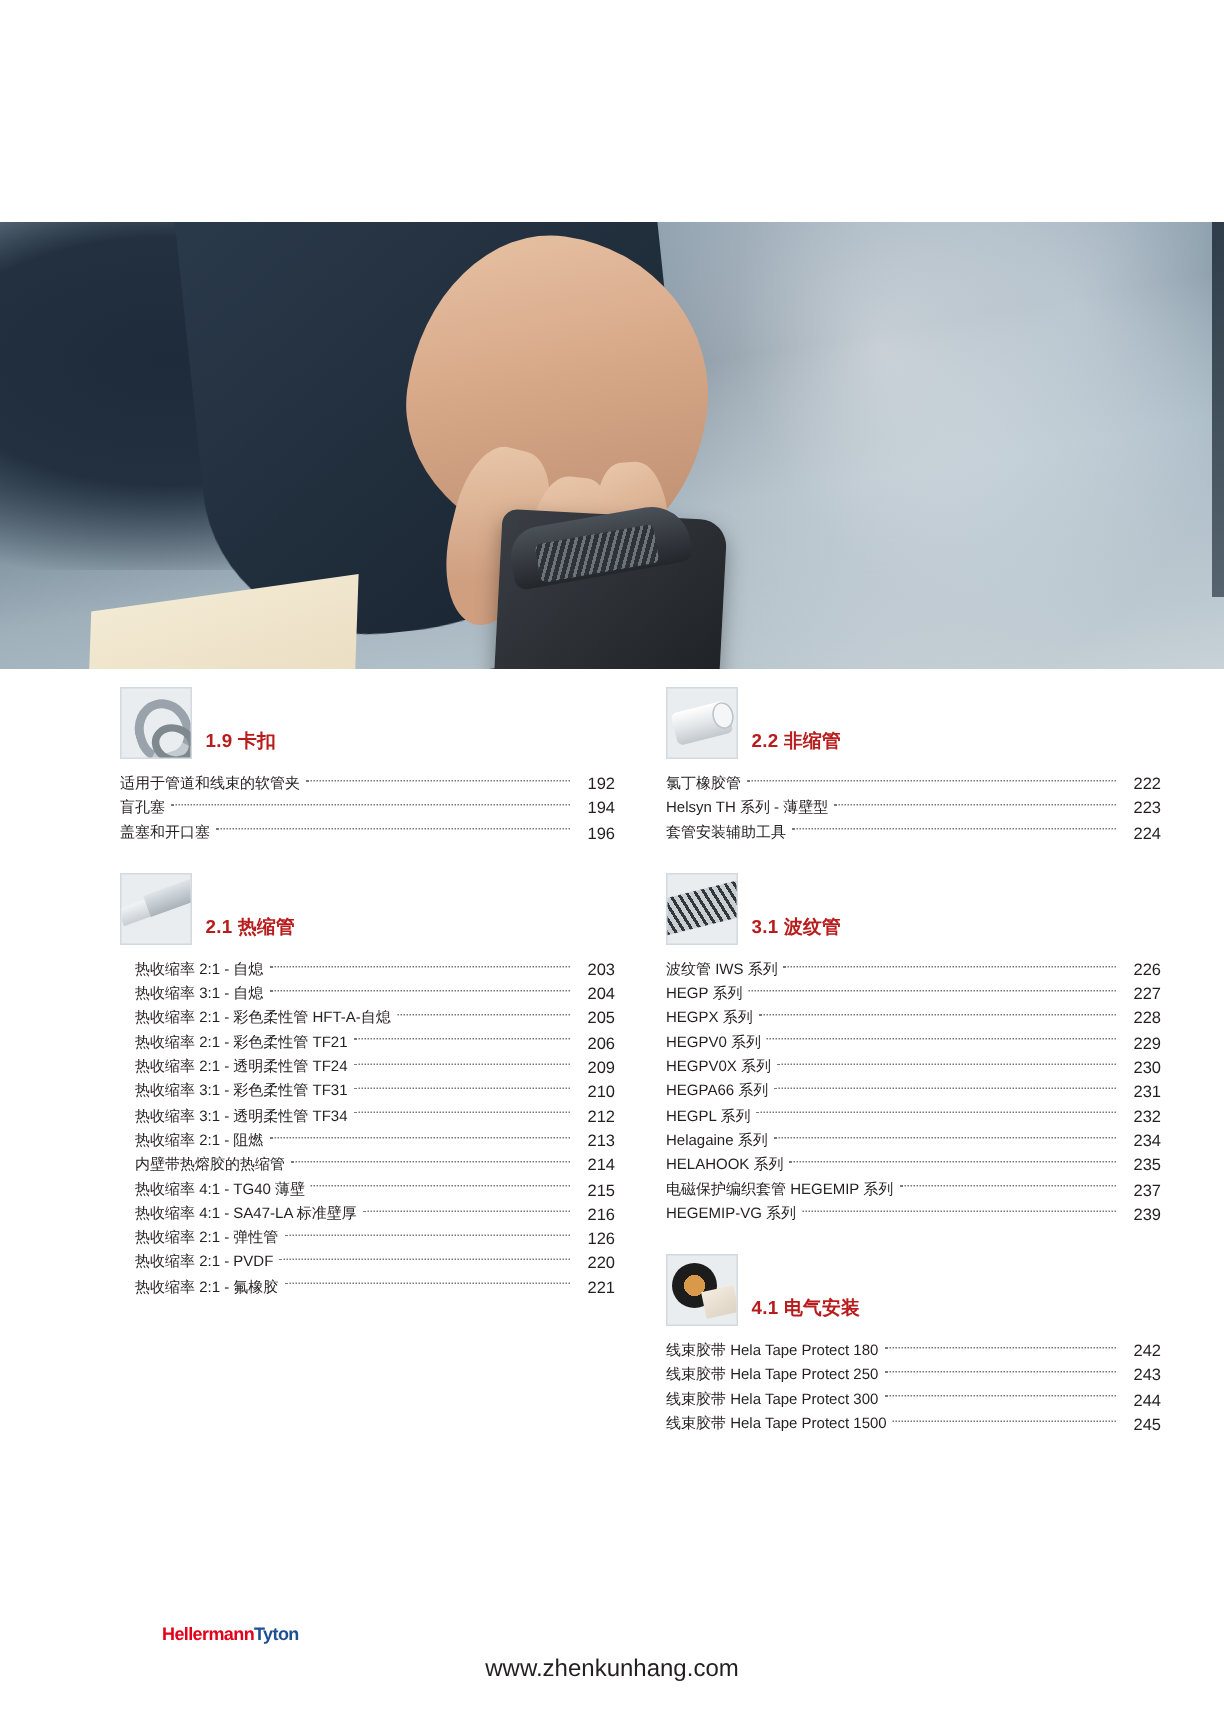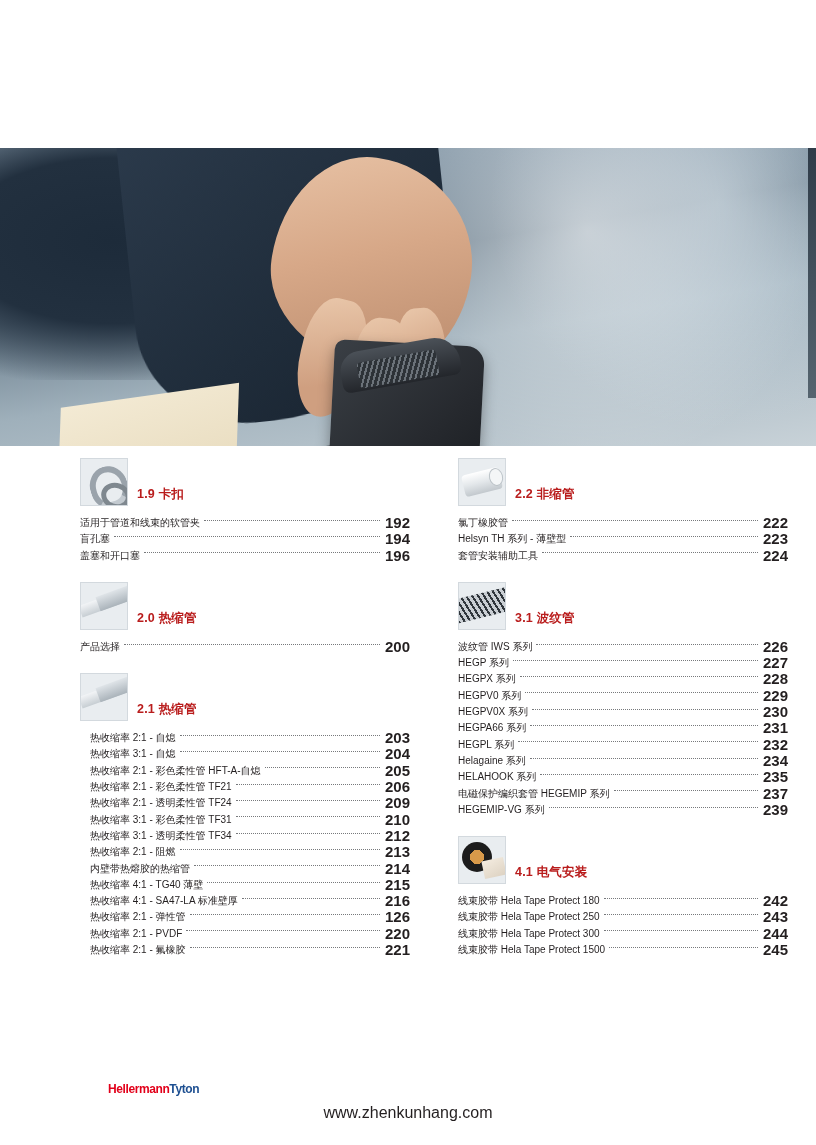--- a/index.html
+++ b/index.html
@@ -135,21 +135,21 @@
     left: 0;
     top: 458px;
     width: 816px;
   }
   .col {
     position: absolute;
     top: 0;
     width: 330px;
   }
   .col-left  { left: 80px; }
-  .col-right { left: 458px; }
+  .col-right { left: 444px; }
 
   .section { margin-bottom: 0; }
 
   .sec-head {
     display: flex;
     align-items: flex-end;
     gap: 9px;
     margin-bottom: 9px;
   }
   .sec-icon {
@@ -269,22 +269,21 @@
     flex: 1 1 auto;
     margin: 0 4px;
     border-bottom: 1px dotted #77797c;
     transform: translateY(-3px);
     min-width: 8px;
   }
   .e-page {
     flex: 0 0 auto;
     text-align: right;
     width: 26px;
-    font-size: 15px;
-    font-weight: bold;
+    font-size: 11px;
   }
 
   
   .footer-logo {
     position: absolute;
     left: 68px;
     top: 1082px;
     font-size: 12px;
     font-weight: bold;
     letter-spacing: -0.4px;
@@ -345,33 +344,20 @@
           <li>
             <span class="e-label">盖塞和开口塞</span>
             <span class="e-dots"></span>
             <span class="e-page">196</span>
           </li>
         </ul>
       </div>
       <div class="section">
         <div class="sec-head">
           <span class="sec-icon ic-shrink"></span>
-          <span class="sec-title">2.0 热缩管</span>
-        </div>
-        <ul class="entries">
-          <li>
-            <span class="e-label">产品选择</span>
-            <span class="e-dots"></span>
-            <span class="e-page">200</span>
-          </li>
-        </ul>
-      </div>
-      <div class="section">
-        <div class="sec-head">
-          <span class="sec-icon ic-shrink"></span>
           <span class="sec-title">2.1 热缩管</span>
         </div>
         <ul class="entries indent">
           <li>
             <span class="e-label">热收缩率 2:1 - 自熄</span>
             <span class="e-dots"></span>
             <span class="e-page">203</span>
           </li>
           <li>
             <span class="e-label">热收缩率 3:1 - 自熄</span>

